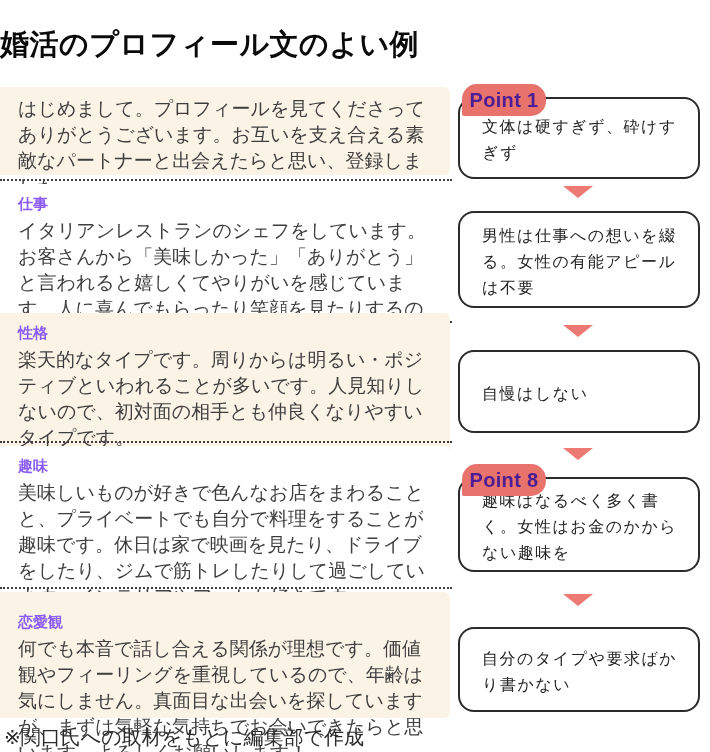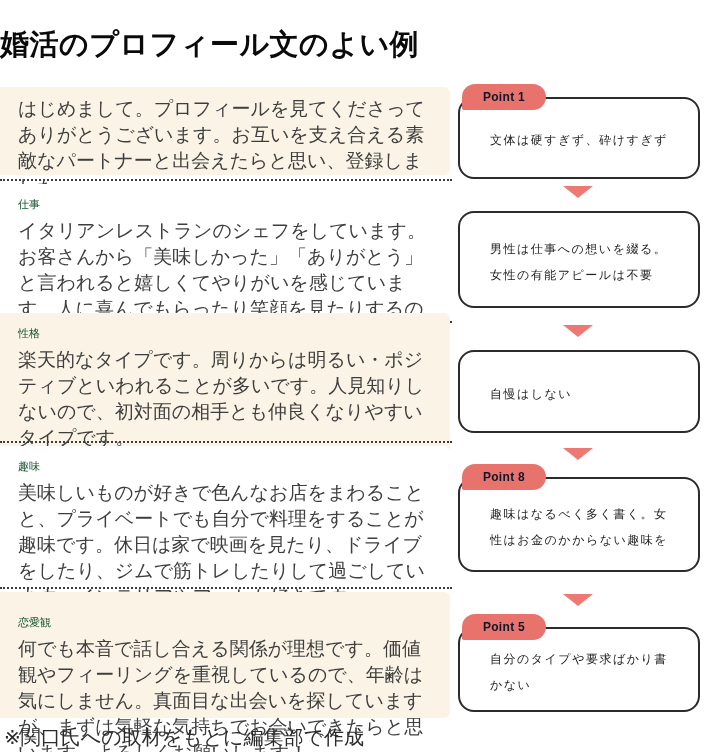--- a/index.html
+++ b/index.html
@@ -28,22 +28,22 @@
     box-sizing:border-box;
     padding:9px 16px 0 18px;
     border-radius:0 6px 6px 0;
   }
   .block.cream{background:#faf3e6;}
   .block.white{background:#ffffff;}
   .block p{
     margin:0;font-size:19px;line-height:26px;color:#3e3e3e;
   }
   .block h3{
-    margin:0 0 3px 0;font-size:11px;line-height:22px;
-    font-weight:normal;color:#14532d;
+    margin:0 0 3px 0;font-size:15px;line-height:22px;
+    font-weight:bold;color:#8b5cf6;
   }
   .sep{
     position:absolute;left:0;width:452px;height:0;
     border-top:2px dotted #3c3c3c;
   }
   .footnote{
     position:absolute;left:4px;top:724px;
     font-size:20px;color:#2b2b2b;
   }
 
@@ -55,29 +55,29 @@
   .point-box{
     position:absolute;inset:0;
     background:#ffffff;
     border:2px solid #2b2b2b;
     border-radius:16px;
     box-sizing:border-box;
     display:flex;align-items:center;
     padding:8px 10px 4px 14px;
   }
   .point-box p{
-    margin:16px;font-size:12px;line-height:26px;color:#222222;
+    margin:8px;font-size:16px;line-height:26px;color:#222222;
     letter-spacing:1.5px;
   }
   .point-badge{
     position:absolute;top:-13px;left:4px;
-    width:84px;height:26px;
+    width:84px;height:32px;
     background:#e8736c;
     border-radius:15px 15px 15px 2px;
-    color:#0f172a;font-size:12px;font-weight:bold;
+    color:#4c1d95;font-size:20px;font-weight:bold;
     display:flex;align-items:center;justify-content:center;
     z-index:2;letter-spacing:.3px;
   }
   .flow-arrow{
     position:absolute;left:563px;
     width:0;height:0;
     border-left:15px solid transparent;
     border-right:15px solid transparent;
     border-top:12px solid #ec7a72;
   }
@@ -154,16 +154,15 @@
     </div>
     <div class="point-badge">Point 8</div>
   </div>
 
   <div class="flow-arrow" style="top:594px;"></div>
 
   <div class="point-group" style="top:627px;height:85px;">
     <div class="point-box">
       <p>自分のタイプや要求ばかり書かない</p>
     </div>
-    <div class="point-badge">Point 5</div>
   </div>
 
 </div>
 
 </body></html>

